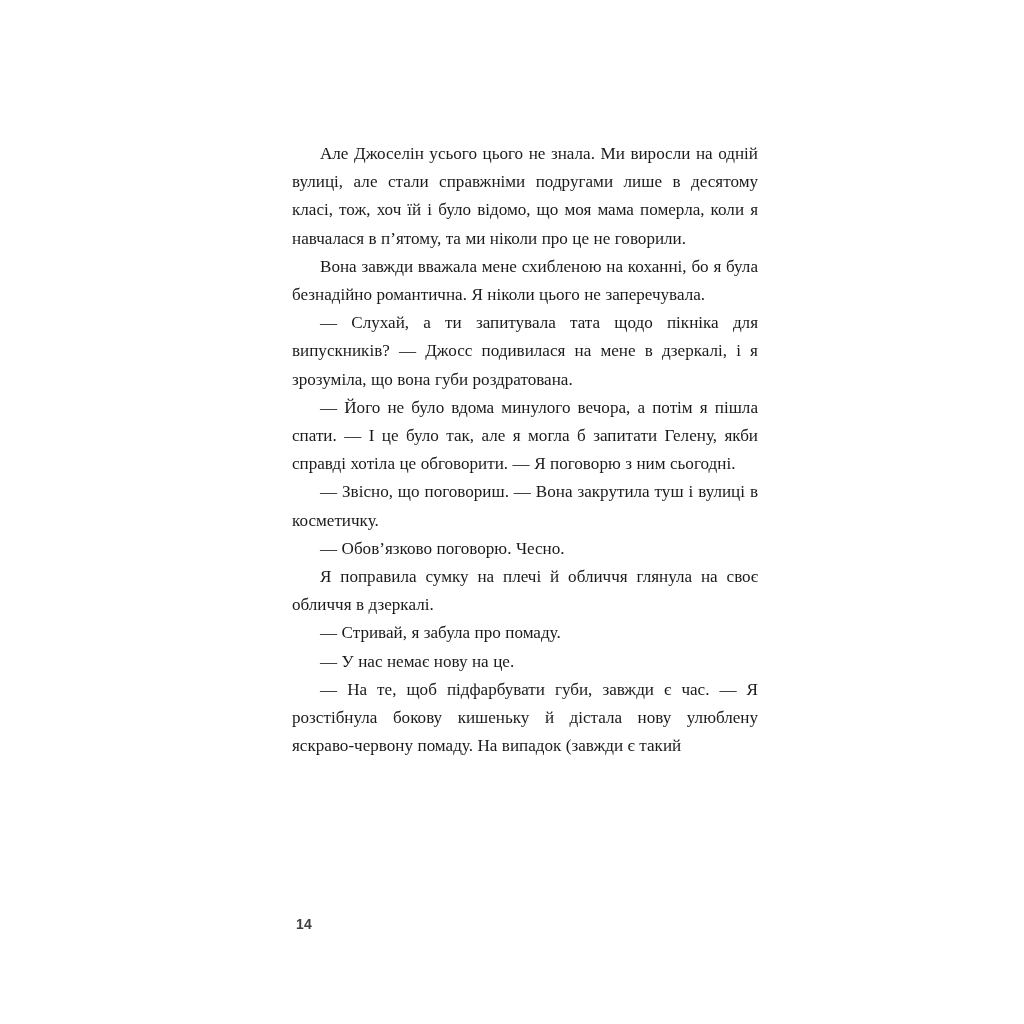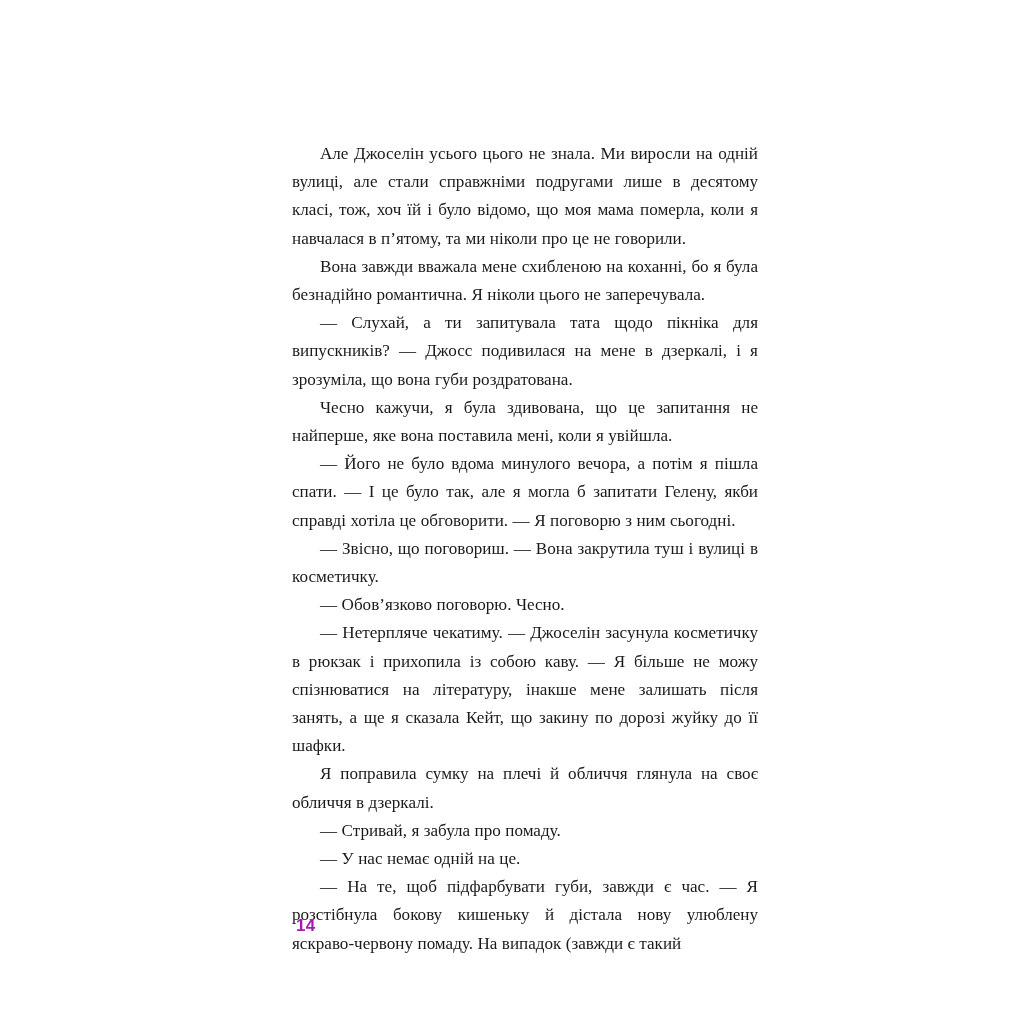--- a/index.html
+++ b/index.html
@@ -37,38 +37,36 @@
     word-spacing: 0.2px;
   }
   .para.last {
     text-align: justify;
   }
   .folio {
     position: absolute;
     left: 296px;
     top: 916px;
     font-family: "Liberation Sans", sans-serif;
-    font-size: 17px;
+    font-size: 14px;
     font-weight: bold;
-    color: #a21caf;
+    color: #404040;
     letter-spacing: 0.3px;
   }
 </style>
 </head>
 <body>
 
 <div class="page">
   <div class="text-column">
     <p class="para">Але Джоселін усього цього не знала. Ми виросли на одній вулиці, але стали справжніми подругами лише в десятому класі, тож, хоч їй і було відомо, що моя мама померла, коли я навчалася в п’ятому, та ми ніколи про це не говорили.</p>
     <p class="para">Вона завжди вважала мене схибленою на коханні, бо я була безнадійно романтична. Я ніколи цього не заперечувала.</p>
     <p class="para">— Слухай, а ти запитувала тата щодо пікніка для випускників? — Джосс подивилася на мене в дзеркалі, і я зрозуміла, що вона губи роздратована.</p>
-    <p class="para">Чесно кажучи, я була здивована, що це запитання не найперше, яке вона поставила мені, коли я увійшла.</p>
     <p class="para">— Його не було вдома минулого вечора, а потім я пішла спати. — І це було так, але я могла б запитати Гелену, якби справді хотіла це обговорити. — Я поговорю з ним сьогодні.</p>
     <p class="para">— Звісно, що поговориш. — Вона закрутила туш і вулиці в косметичку.</p>
     <p class="para">— Обов’язково поговорю. Чесно.</p>
-    <p class="para">— Нетерпляче чекатиму. — Джоселін засунула косметичку в рюкзак і прихопила із собою каву. — Я більше не можу спізнюватися на літературу, інакше мене залишать після занять, а ще я сказала Кейт, що закину по дорозі жуйку до її шафки.</p>
     <p class="para">Я поправила сумку на плечі й обличчя глянула на своє обличчя в дзеркалі.</p>
     <p class="para">— Стривай, я забула про помаду.</p>
-    <p class="para">— У нас немає одній на це.</p>
+    <p class="para">— У нас немає нову на це.</p>
     <p class="para last">— На те, щоб підфарбувати губи, завжди є час. — Я розстібнула бокову кишеньку й дістала нову улюблену яскраво-червону помаду. На випадок (завжди є такий</p>
   </div>
   <div class="folio">14</div>
 </div>
 
 </body></html>

